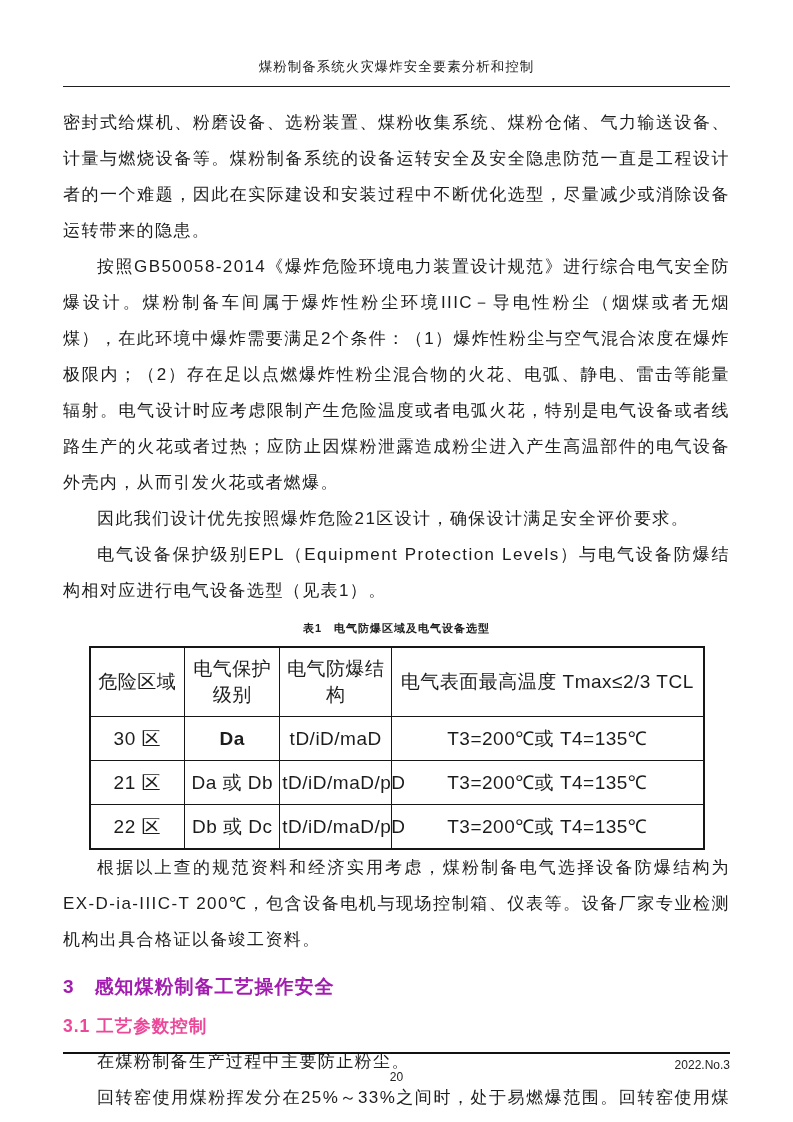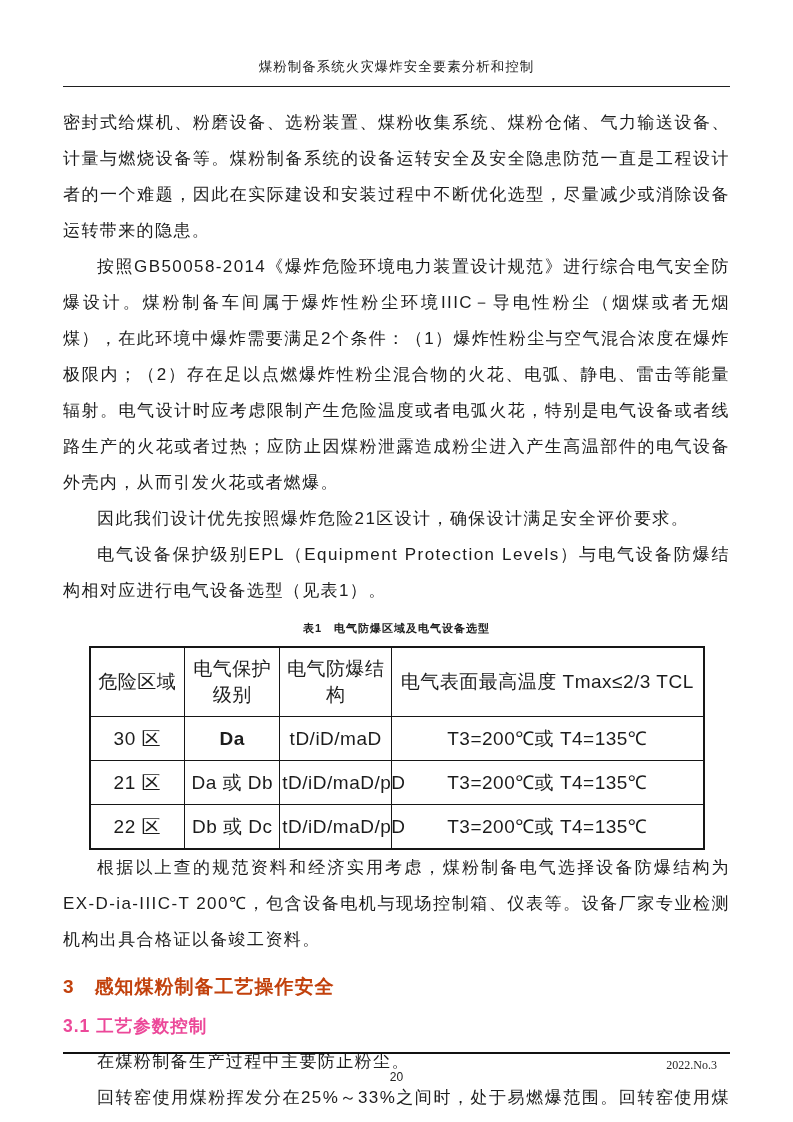--- a/index.html
+++ b/index.html
@@ -70,21 +70,21 @@
   table.sel-table .c2 { width: 18.2%; }
   table.sel-table .c3 { width: 50.8%; }
   table.sel-table td.bold { font-weight: bold; }
   .after-table { margin-top: 6px; }
   h2.sec {
     margin: 10px 0 0 0;
     font-size: 19px;
     line-height: 38px;
     font-weight: bold;
     letter-spacing: 1px;
-    color: #c2410c;
+    color: #a21caf;
   }
   h3.subsec {
     margin: 2px 0 0 0;
     font-size: 17.5px;
     line-height: 36px;
     font-weight: bold;
     letter-spacing: 1px;
     color: #ec4899;
   }
   .footer {
@@ -96,23 +96,22 @@
     font-size: 12px;
     color: #222;
   }
   .footer .page-num {
     display: block;
     text-align: center;
     padding-top: 16px;
   }
   .footer .issue {
     position: absolute;
-    right: 13px;
+    right: 0;
     top: 4px;
-    font-family: Liberation Serif, serif;
   }
 </style>
 </head>
 <body>
 
 <div class="page">
   <div class="content">
 
     <div class="running-head">煤粉制备系统火灾爆炸安全要素分析和控制</div>
     <hr class="head-rule">

